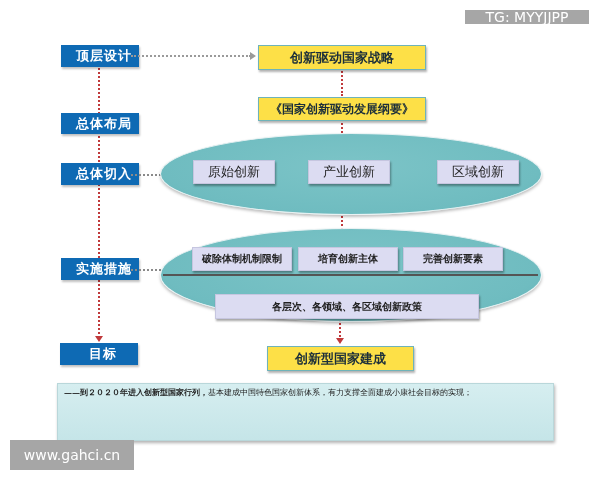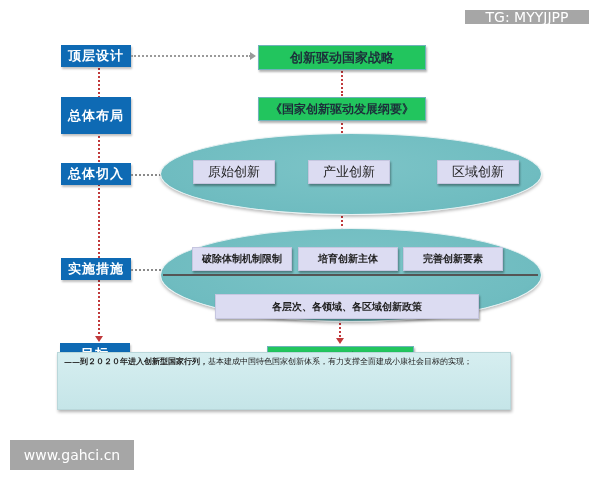--- a/index.html
+++ b/index.html
@@ -1,22 +1,22 @@
 <!DOCTYPE html>
 <html><head>
 <meta charset="utf-8">
 <style>
   html, body { margin:0; padding:0; }
   body { width:600px; height:480px; background:#ffffff; position:relative; overflow:hidden;
          font-family:"DejaVu Sans", sans-serif; }
   .abs { position:absolute; }
   .lbl { background:#0e6ab4; color:#fff; font-weight:bold; font-size:13px;
          display:flex; align-items:center; justify-content:center;
-         box-shadow:1px 2px 2px rgba(0,0,0,0.25); letter-spacing:1px; }
-  .tbox { background:#22c55e; color:#1c2f3a; font-family:"DejaVu Serif", serif; font-weight:bold;
+         box-shadow:1px 2px 2px rgba(0,0,0,0.25); letter-spacing:1px;padding-left:8px; }
+  .tbox { background:#fde047; color:#1c2f3a; font-family:"DejaVu Serif", serif; font-weight:bold;
           font-size:13px; display:flex; align-items:center; justify-content:center;
           box-shadow:1px 2px 2px rgba(0,0,0,0.3); border:1px solid #6fb3b9; }
   .ell { background:radial-gradient(ellipse at 50% 40%, #7cc4c7 0%, #6fbcc0 70%, #5fb0b5 100%);
          border-radius:50%; box-shadow:0 2px 3px rgba(0,0,0,0.25); border:1px solid #e8f2f3; }
   .pbox { background:#dcdcf2; color:#222; font-family:"DejaVu Serif", serif;
           display:flex; align-items:center; justify-content:center;
           box-shadow:1px 2px 2px rgba(0,0,0,0.35); border:1px solid #c6c6e0; }
   .vdot { border-left:2px dotted #c0393b; width:0; }
   .hdot { border-top:2px dotted #8a8a8a; height:0; }
   .arrow-down { width:0; height:0; border-left:4px solid transparent; border-right:4px solid transparent;
@@ -31,21 +31,21 @@
 </style>
 </head>
 <body>
 
 <div class="abs wm" style="left:465px;top:10px;width:124px;height:14px;">TG: MYYJJPP</div>
 
 <div class="abs vdot" style="left:98px;top:68px;height:270px;"></div>
 <div class="abs arrow-down" style="left:95px;top:336px;"></div>
 
 <div class="abs lbl" style="left:61px;top:45px;width:70px;height:22px;">顶层设计</div>
-<div class="abs lbl" style="left:61px;top:97px;width:70px;height:37px;">总体布局</div>
+<div class="abs lbl" style="left:61px;top:113px;width:70px;height:21px;">总体布局</div>
 <div class="abs lbl" style="left:61px;top:163px;width:70px;height:22px;">总体切入</div>
 <div class="abs lbl" style="left:61px;top:258px;width:70px;height:22px;">实施措施</div>
 <div class="abs lbl" style="left:60px;top:343px;width:70px;height:22px;">目标</div>
 
 <div class="abs hdot" style="left:131px;top:55px;width:120px;border-top-color:#9a9a9a;"></div>
 <div class="abs arrow-right" style="left:250px;top:52px;"></div>
 <div class="abs hdot" style="left:131px;top:174px;width:30px;"></div>
 <div class="abs hdot" style="left:131px;top:269px;width:30px;"></div>
 
 <div class="abs vdot" style="left:341px;top:68px;height:28px;"></div>
@@ -64,17 +64,17 @@
 
 <div class="abs ell" style="left:160px;top:228px;width:380px;height:92px;"></div>
 <div class="abs" style="left:163px;top:274px;width:375px;height:2px;background:#555;"></div>
 <div class="abs pbox" style="left:192px;top:247px;width:98px;height:22px;font-size:10px;font-weight:bold;">破除体制机制限制</div>
 <div class="abs pbox" style="left:298px;top:247px;width:98px;height:22px;font-size:10px;font-weight:bold;">培育创新主体</div>
 <div class="abs pbox" style="left:403px;top:247px;width:98px;height:22px;font-size:10px;font-weight:bold;">完善创新要素</div>
 <div class="abs pbox" style="left:215px;top:294px;width:262px;height:23px;font-size:10px;font-weight:bold;">各层次、各领域、各区域创新政策</div>
 
 <div class="abs tbox" style="left:267px;top:346px;width:145px;height:23px;">创新型国家建成</div>
 
-<div class="abs goals" style="left:57px;top:352px;width:454px;height:58px;">
+<div class="abs goals" style="left:57px;top:383px;width:497px;height:58px;">
   <div><b>——到２０２０年进入创新型国家行列，</b><span>基本建成中国特色国家创新体系，有力支撑全面建成小康社会目标的实现；</span></div>
 </div>
 
 <div class="abs wm" style="left:10px;top:440px;width:124px;height:30px;">www.gahci.cn</div>
 
 </body></html>

